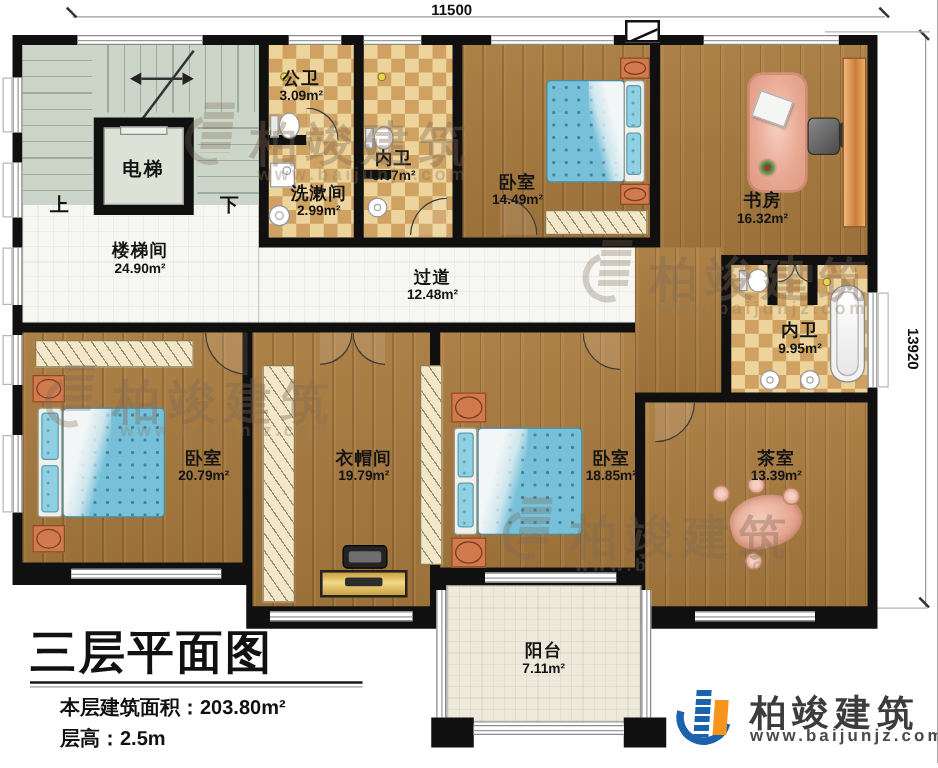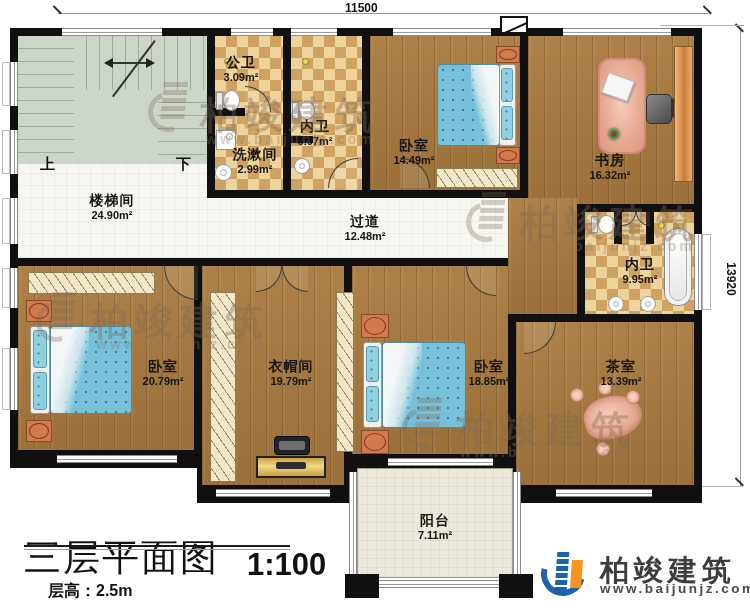--- a/index.html
+++ b/index.html
@@ -111,21 +111,21 @@
   
   .wm { position:absolute; color:rgba(125,105,85,0.38); font-weight:bold; white-space:nowrap; z-index:40; pointer-events:none; }
   .wm-cn { font-size:38px; letter-spacing:7px; }
   .wm-url { font-size:14px; letter-spacing:3px; color:rgba(140,120,100,0.34); }
   .wmlogo { position:absolute; width:50px; height:56px; opacity:0.30; z-index:40; }
   .wmlogo i { position:absolute; left:0; top:10px; width:40px; height:40px; border:5px solid #7d6955; border-radius:50%; border-top-color:transparent; border-right-color:transparent; transform:rotate(25deg); }
   .wmlogo b { position:absolute; left:14px; top:0; width:24px; height:40px; background:repeating-linear-gradient(180deg,#7d6955 0 5px, transparent 5px 8px); transform:skewX(-6deg); }
 
   
   .titlebar { position:absolute; left:24px; top:497px; display:flex; align-items:flex-end; color:#111; z-index:50; }
-  .titlebar .t1 { font-size:37px; font-weight:normal; letter-spacing:2px;margin-top:36px; }
+  .titlebar .t1 { font-size:37px; font-weight:bold; letter-spacing:2px; }
   .titlebar .t2 { font-size:31px; font-weight:bold; margin-left:28px; }
   .title-rule { position:absolute; left:24px; top:545px; width:266px; height:5px; border-top:2.5px solid #1a1a1a; border-bottom:1px solid #9a9a9a; z-index:50; }
   .tline { position:absolute; left:48px; font-size:16px; font-weight:bold; color:#111; z-index:50; }
 
   
   .logoicon { position:absolute; left:541px; top:548px; width:52px; height:50px; z-index:50; }
   .logoicon .sw { position:absolute; left:0; top:4px; width:44px; height:44px; border:6px solid transparent; border-left-color:#1c63ad; border-bottom-color:#1c63ad; border-radius:50%; transform:rotate(-30deg); }
   .logoicon .b1 { position:absolute; left:15px; top:4px; width:12px; height:38px; background:repeating-linear-gradient(180deg,#1c63ad 0 5px,#ffffff 5px 7px); transform:skewX(-4deg); }
   .logoicon .b2 { position:absolute; left:30px; top:12px; width:11px; height:28px; background:#f7941d; transform:skewX(-4deg); }
   .logotext { position:absolute; left:600px; top:551px; font-size:29px; font-weight:bold; color:#3c3c3c; letter-spacing:5px; z-index:50; white-space:nowrap; }
@@ -214,20 +214,25 @@
   <div class="arc arc-bl" style="left:282px;top:266px;width:26px;height:26px"></div>
   <div class="arc arc-bl" style="left:466px;top:266px;width:30px;height:30px"></div>
   <div class="arc arc-br" style="left:524px;top:322px;width:32px;height:32px"></div>
   <div class="arc arc-br" style="left:622px;top:212px;width:14px;height:14px"></div>
   <div class="arc arc-bl" style="left:636px;top:212px;width:14px;height:14px"></div>
 
   <div class="diagline" style="left:112px;top:96px;width:70px;height:1.5px;transform:rotate(-53deg)"></div>
   <div class="tri-l" style="left:104px;top:58px"></div>
   <div class="tri-r" style="left:146px;top:58px"></div>
   <div class="thin" style="left:113px;top:62px;width:33px;height:1.5px;background:#333"></div>
+  <div class="elev" style="left:75px;top:94px;width:80px;height:78px">
+    <div class="elev-in"></div>
+    <div class="elev-panel"></div>
+    <div class="elev-label">电梯</div>
+  </div>
   <div class="updown" style="left:40px;top:155px">上</div>
   <div class="updown" style="left:176px;top:155px">下</div>
 
   <div class="nstand" style="left:496px;top:46px;width:24px;height:17px"></div>
   <div class="mattress sheet-r" style="left:437px;top:64px;width:63px;height:82px"></div>
   <div class="bedframe" style="left:499px;top:64px;width:17px;height:82px"></div>
   <div class="pillow" style="left:501px;top:68px;width:12px;height:34px"></div>
   <div class="pillow" style="left:501px;top:106px;width:12px;height:34px"></div>
   <div class="nstand" style="left:496px;top:147px;width:24px;height:17px"></div>
   <div class="closet" style="left:436px;top:168px;width:82px;height:20px"></div>
@@ -298,21 +303,21 @@
       <span class="ar">6.07m²</span>
   </div>
   <div class="rlabel" style="left:414px;top:137px">
     <span class="nm">卧室</span>
       <span class="ar">14.49m²</span>
   </div>
   <div class="rlabel" style="left:610px;top:152px">
     <span class="nm">书房</span>
       <span class="ar">16.32m²</span>
   </div>
-  <div class="rlabel" style="left:365px;top:213px">
+  <div class="rlabel" style="left:346px;top:213px">
     <span class="nm">过道</span>
       <span class="ar">12.48m²</span>
   </div>
   <div class="rlabel" style="left:640px;top:256px">
     <span class="nm">内卫</span>
       <span class="ar">9.95m²</span>
   </div>
   <div class="rlabel" style="left:163px;top:358px">
     <span class="nm">卧室</span>
       <span class="ar">20.79m²</span>
@@ -354,23 +359,23 @@
   <div class="wm wm-url" style="left:96px;top:336px">www.baijunjz.com</div>
   <div class="wmlogo" style="left:402px;top:398px">
       <i></i>
       <b></b>
     </div>
   <div class="wm wm-cn" style="left:456px;top:404px">柏竣建筑</div>
   <div class="wm wm-url" style="left:460px;top:444px">www.baijunjz.com</div>
 
   <div class="titlebar">
     <span class="t1">三层平面图</span>
-    <span class="t2">1:100</span>
   </div>
   <div class="title-rule"></div>
+  <div class="tline" style="top:556px">本层建筑面积：203.80m²</div>
   <div class="tline" style="top:581px">层高：2.5m</div>
 
   <div class="logoicon">
     <div class="sw"></div>
     <div class="b1"></div>
     <div class="b2"></div>
   </div>
   <div class="logotext">柏竣建筑</div>
   <div class="logourl">www.baijunjz.com</div>
 

